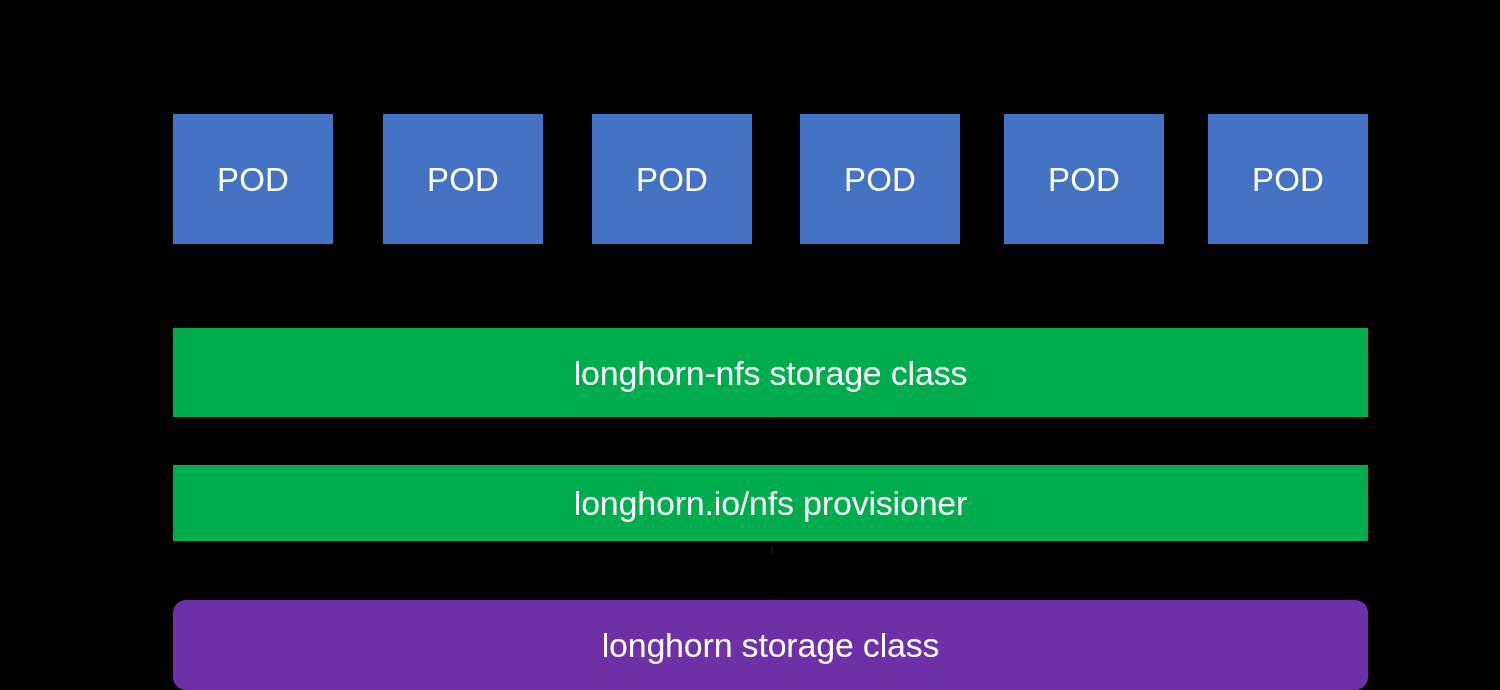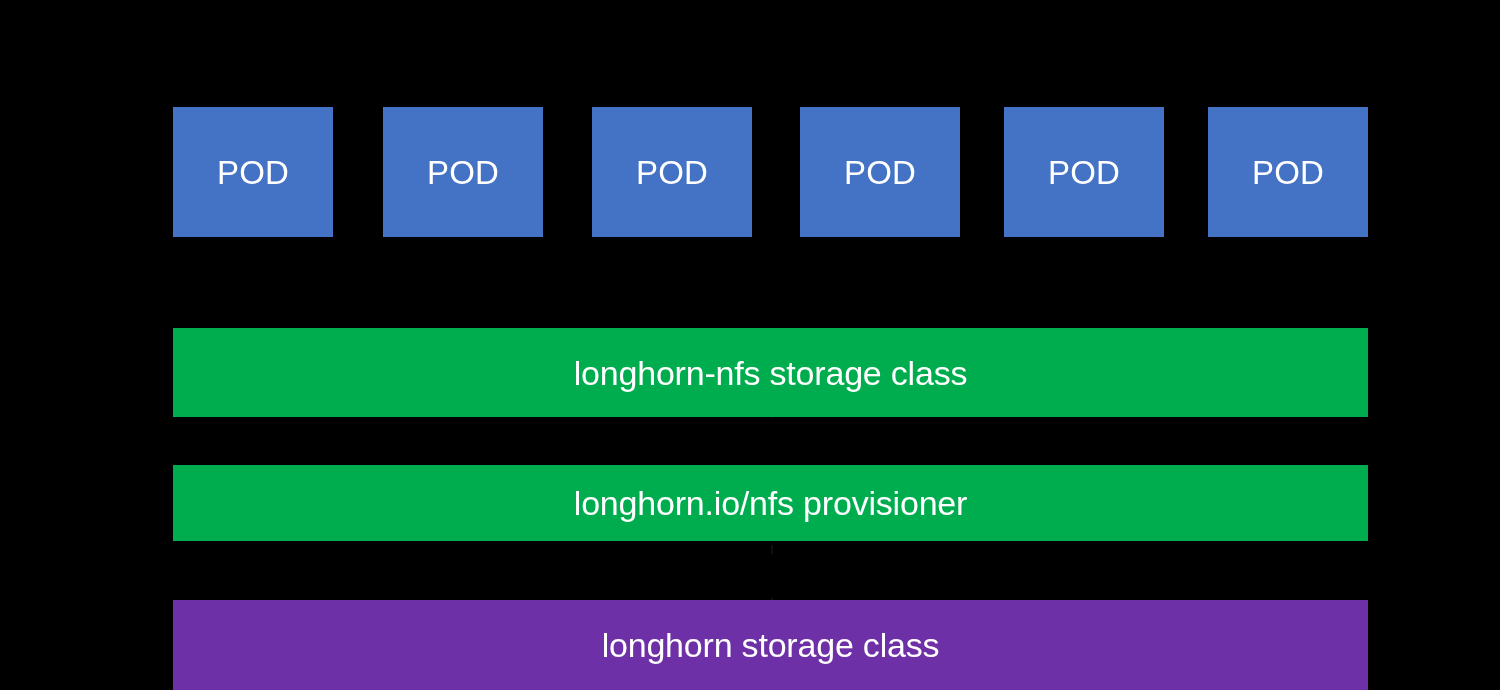--- a/index.html
+++ b/index.html
@@ -24,21 +24,21 @@
   
   .pod-row {
     position: absolute;
     left: 0;
     top: 0;
     width: 1500px;
     height: 690px;
   }
   .pod-box {
     position: absolute;
-    top: 107px;
+    top: 114px;
     width: 160px;
     height: 130px;
     background: #4472c4;
     display: flex;
     align-items: center;
     justify-content: center;
     box-sizing: border-box;
   }
   .pod-label {
     color: #ffffff;
@@ -80,20 +80,21 @@
   }
   #bar-provisioner {
     top: 465px;
     height: 76px;
     background: #00ad4e;
   }
   #bar-storage-class-longhorn {
     top: 600px;
     height: 90px;
     background: #6d30a6;
+    border-radius: 13px;
   }
 
   
   .connector-tick {
     position: absolute;
     left: 771px;
     width: 2px;
     background: #101010;
   }
   #tick-pods-to-nfs {

